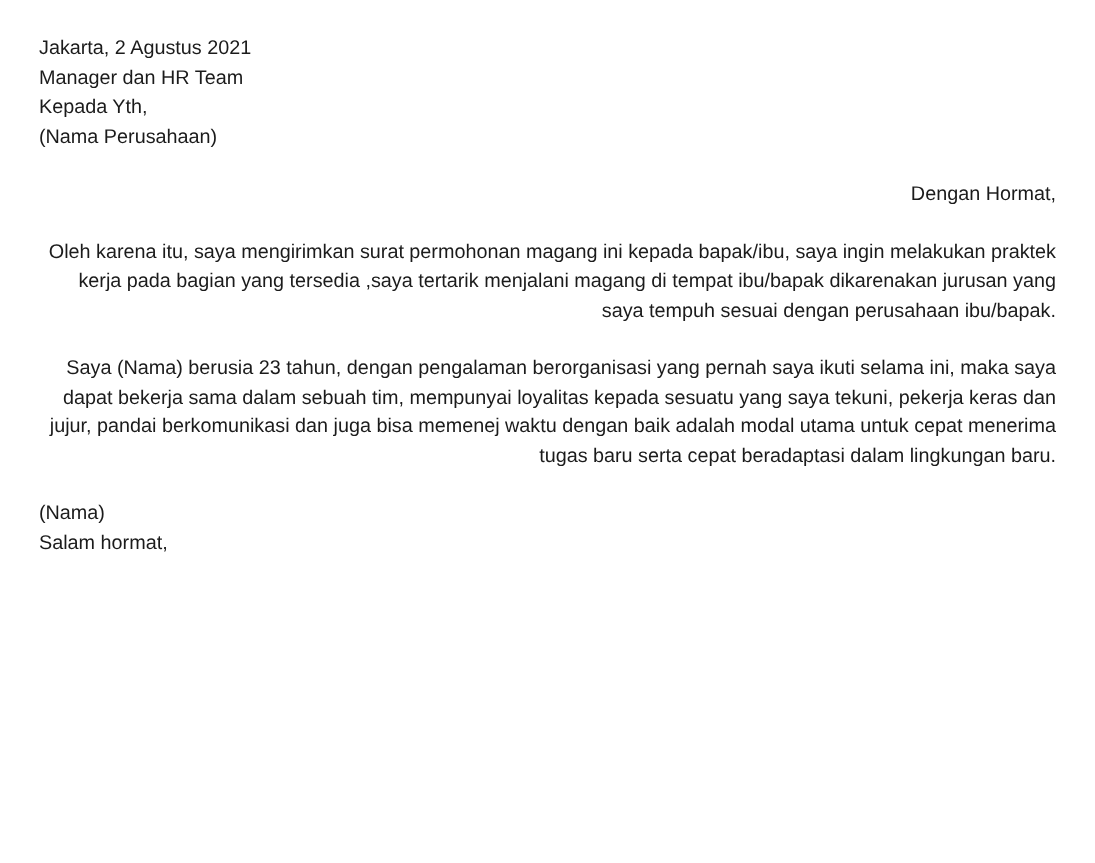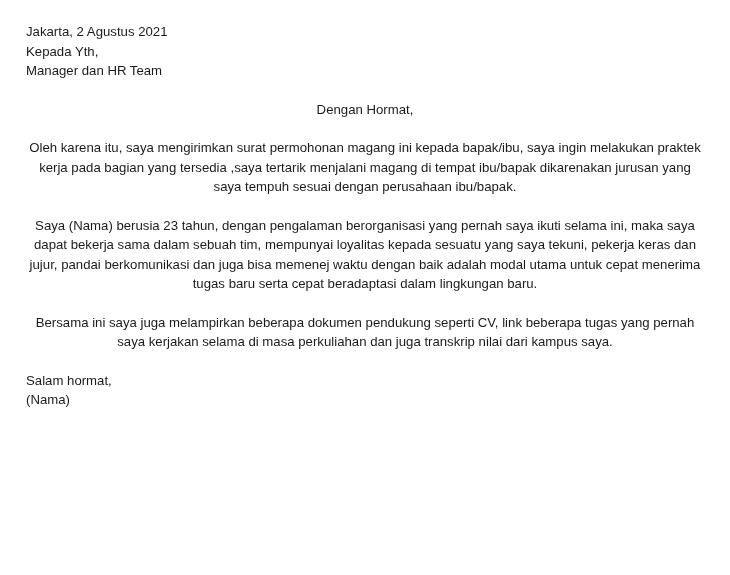--- a/index.html
+++ b/index.html
@@ -26,52 +26,52 @@
     line-height: 19.5px;
     color: #1b1b1b;
     margin: 0;
     white-space: pre-wrap;
   }
   .heading-block {
     margin-bottom: 19px;
   }
   .para {
     margin-bottom: 19px;
-    text-align: center;
+    text-align: right;
   }
   .para:last-child {
     margin-bottom: 0;
   }
   .tight {
     margin-bottom: 0;
   }
   .salutation-group .block + .block {
     margin-top: 0;
   }
 </style>
 </head>
 <body>
 
 <div class="letter">
 
   <div class="heading-block">
     <p class="block tight">Jakarta, 2 Agustus 2021</p>
+    <p class="block tight">Manager dan HR Team</p>
     <p class="block tight">Kepada Yth,</p>
-    <p class="block tight">Manager dan HR Team</p>
+    <p class="block tight">(Nama Perusahaan)</p>
   </div>
 
   <div class="para">
     <p class="block tight">Dengan Hormat,</p>
   </div>
 
   <p class="block para">Oleh karena itu, saya mengirimkan surat permohonan magang ini kepada bapak/ibu, saya ingin melakukan praktek kerja pada bagian yang tersedia ,saya tertarik menjalani magang di tempat ibu/bapak dikarenakan jurusan yang saya tempuh sesuai dengan perusahaan ibu/bapak.</p>
 
   <p class="block para">Saya (Nama) berusia 23 tahun, dengan pengalaman berorganisasi yang pernah saya ikuti selama ini, maka saya dapat bekerja sama dalam sebuah tim, mempunyai loyalitas kepada sesuatu yang saya tekuni, pekerja keras dan jujur, pandai berkomunikasi dan juga bisa memenej waktu dengan baik adalah modal utama untuk cepat menerima tugas baru serta cepat beradaptasi dalam lingkungan baru.</p>
 
-  <p class="block para">Bersama ini saya juga melampirkan beberapa dokumen pendukung seperti CV, link beberapa tugas yang pernah saya kerjakan selama di masa perkuliahan dan juga transkrip nilai dari kampus saya.</p>
 
 
   <div class="salutation-group">
+    <p class="block tight">(Nama)</p>
     <p class="block tight">Salam hormat,</p>
-    <p class="block tight">(Nama)</p>
   </div>
 
 </div>
 
 </body></html>

